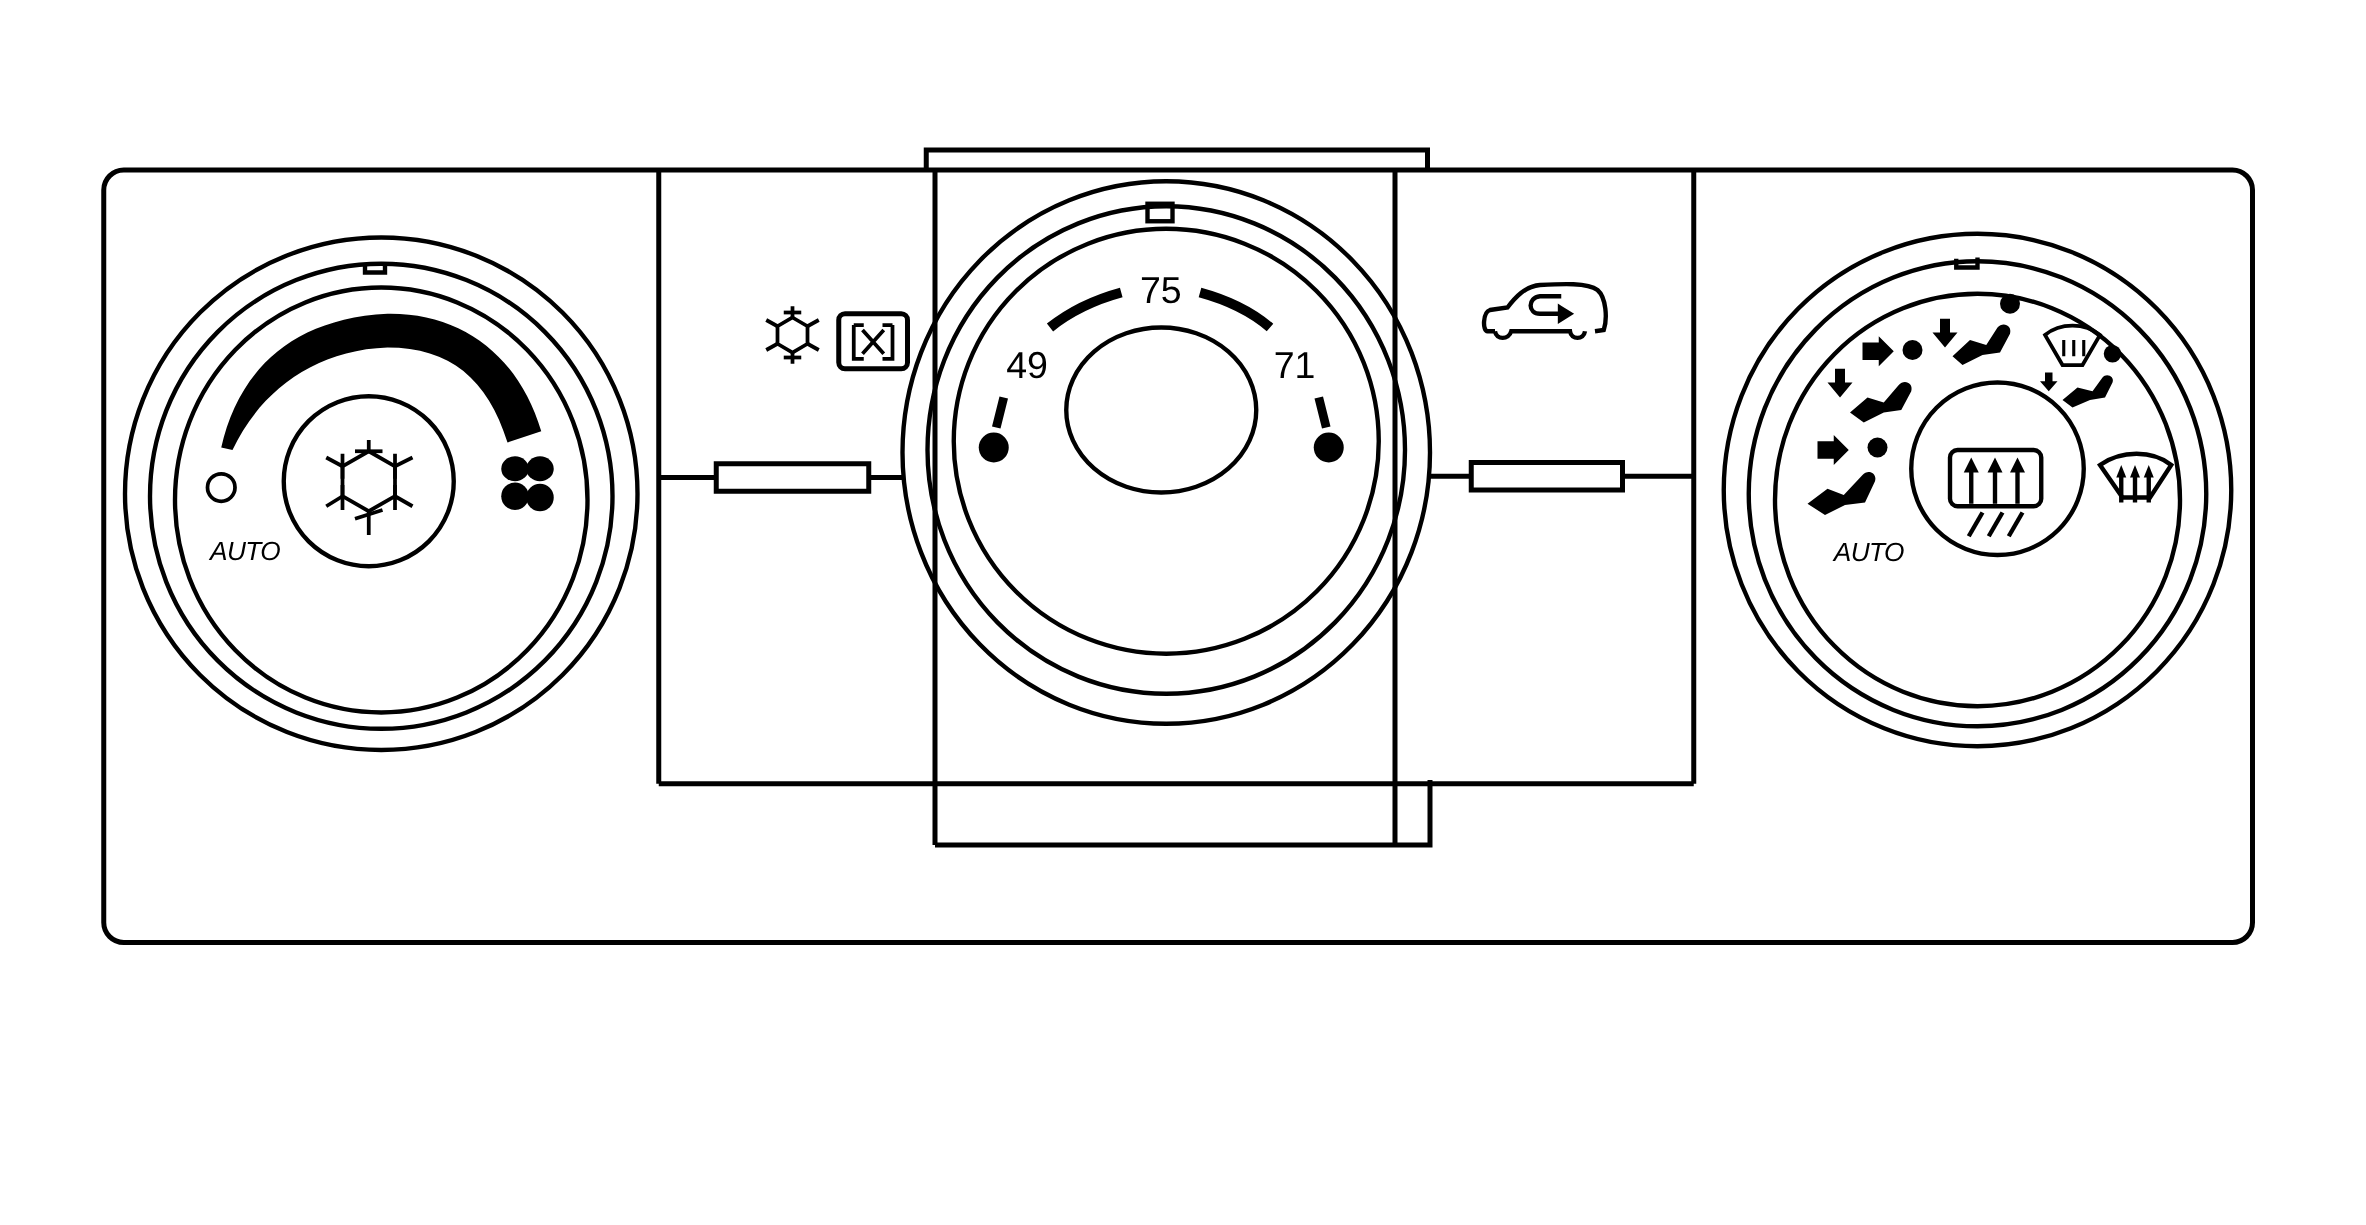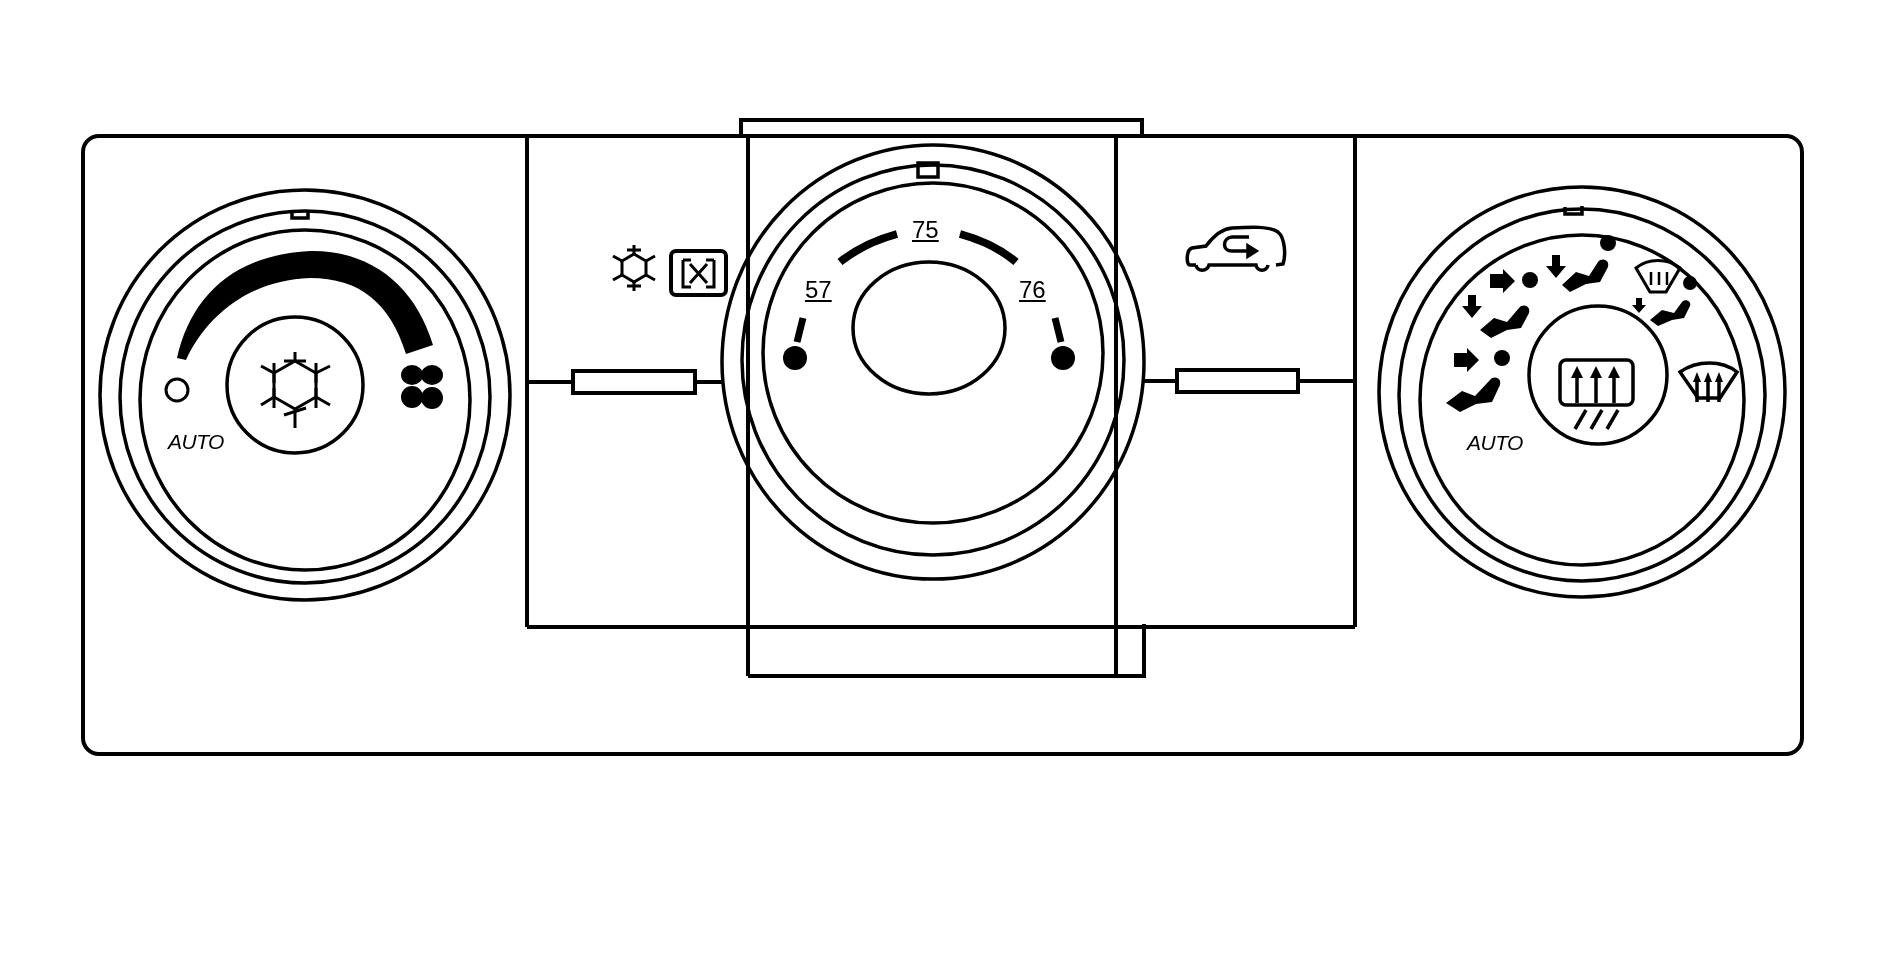--- a/index.html
+++ b/index.html
@@ -2,21 +2,21 @@
 <html><head>
 <meta charset="utf-8">
 <style>
   html, body { margin: 0; padding: 0; background: #ffffff; }
   body { width: 1893px; height: 980px; position: relative; overflow: hidden; font-family: "Liberation Sans", sans-serif; }
   svg { position: absolute; left: 0; top: 0; }
   .ln { fill: none; stroke: #000; stroke-width: 4; }
   .ln3 { fill: none; stroke: #000; stroke-width: 3.5; }
   .fill { fill: #000; stroke: none; }
   .lbl { position: absolute; color: #000; font-family: "Liberation Sans", sans-serif; line-height: 1; white-space: nowrap; }
-  .num { font-size: 24px; text-decoration: underline; }
+  .num { font-size: 30px; }
   .auto { font-size: 21px; letter-spacing: -0.5px; font-style: italic; }
 </style>
 </head>
 <body>
 
 <svg width="1893" height="980" viewBox="0 0 1893 980">
 
   <rect class="ln" x="83" y="136" width="1719" height="618" rx="16" ry="16"></rect>
 
   <polyline class="ln" points="741,136 741,120 1142,120 1142,136"></polyline>
@@ -179,16 +179,16 @@
     </g>
     <g class="fill">
       <polygon points="1693,382 1697,372 1701,382"></polygon>
       <polygon points="1704,382 1708,372 1712,382"></polygon>
       <polygon points="1715,382 1719,372 1723,382"></polygon>
     </g>
   </g>
 </svg>
 
 <div class="lbl auto" style="left:168px; top:431px;">AUTO</div>
-<div class="lbl num" style="left:805px; top:278px;">57</div>
+<div class="lbl num" style="left:805px; top:278px;">49</div>
 <div class="lbl num" style="left:912px; top:218px;">75</div>
-<div class="lbl num" style="left:1019px; top:278px;">76</div>
+<div class="lbl num" style="left:1019px; top:278px;">71</div>
 <div class="lbl auto" style="left:1467px; top:432px;">AUTO</div>
 
 </body></html>

